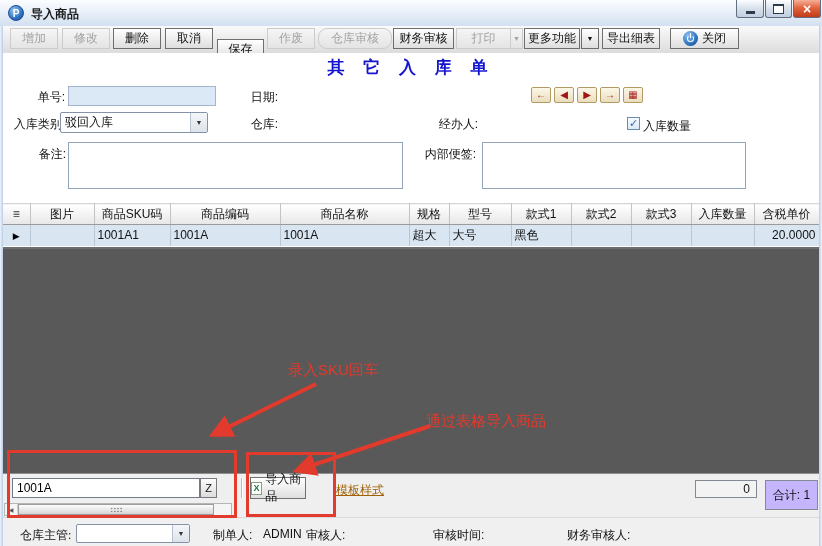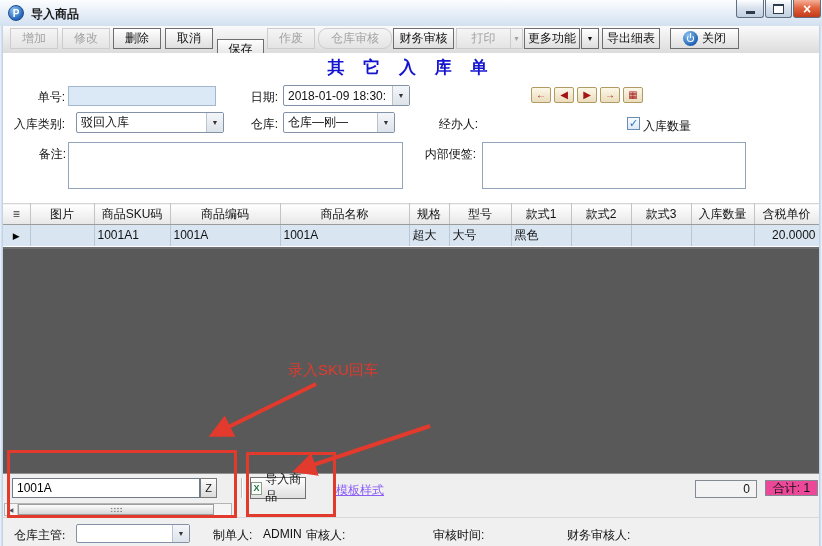--- a/index.html
+++ b/index.html
@@ -75,25 +75,25 @@
   .z-btn{position:absolute;left:197px;top:4px;width:17px;height:20px;box-sizing:border-box;
     border:1px solid #7a7a7a;background:linear-gradient(#fdfdfd,#dcdcdc);
     display:flex;align-items:center;justify-content:center;font-size:11px;}
   .vsep{position:absolute;left:238px;top:4px;width:1px;height:20px;background:#bdbdbd;border-right:1px solid #fff;}
   .import-btn{position:absolute;left:247px;top:3px;width:56px;height:22px;box-sizing:border-box;
     border:1px solid #707070;background:linear-gradient(#ffffff,#dfdfdf);
     display:flex;align-items:center;justify-content:center;gap:3px;font-size:12px;}
   .excel-icon{width:13px;height:13px;box-sizing:border-box;border:1px solid #8aa08a;background:#fff;
     display:flex;align-items:center;justify-content:center;}
   .excel-icon::before{content:"X";color:#157a3c;font-size:9px;font-weight:bold;}
-  .tmpl-link{position:absolute;left:333px;top:8px;color:#8b5cf6;text-decoration:underline;cursor:pointer;}
+  .tmpl-link{position:absolute;left:333px;top:8px;color:#a16207;text-decoration:underline;cursor:pointer;}
   .count-box{position:absolute;left:692px;top:6px;width:62px;height:18px;box-sizing:border-box;
     border:1px solid #838a93;background:#f3f3f3;display:flex;align-items:center;justify-content:flex-end;padding-right:6px;}
-  .total-box{position:absolute;left:762px;top:6px;width:53px;height:16px;box-sizing:border-box;
-    border:1px solid #838a93;background:#ec4899;display:flex;align-items:center;justify-content:center;}
+  .total-box{position:absolute;left:762px;top:6px;width:53px;height:30px;box-sizing:border-box;
+    border:1px solid #838a93;background:#c4b5fd;display:flex;align-items:center;justify-content:center;}
   .hscroll{position:absolute;left:1px;top:29px;width:228px;height:13px;box-sizing:border-box;
     border:1px solid #b5b5b5;background:#f5f5f5;display:flex;}
   .hscroll .sarrow{width:12px;display:flex;align-items:center;justify-content:center;font-size:6px;color:#555;border-right:1px solid #cfcfcf;}
   .hscroll .thumb{width:196px;margin:0;background:linear-gradient(#fdfdfd,#d6d6d6);border:1px solid #9d9d9d;
     box-sizing:border-box;display:flex;align-items:center;justify-content:center;}
   .hscroll .grip{width:13px;height:5px;background-image:radial-gradient(circle,#8a8a8a 0.9px,transparent 1.1px);
     background-size:3.2px 3px;}
   
   .statusbar{position:absolute;left:0;top:517px;width:822px;height:29px;background:#f0f0f0;
     border-top:1px solid #d9d9d9;box-sizing:border-box;}
@@ -149,40 +149,32 @@
         <span>关闭</span>
       </div>
   </div>
 
   <div class="content"></div>
   <div class="doc-title">其 它 入 库 单</div>
 
   <div class="lbl r" style="left:6px;top:89px;width:59px;">单号:</div>
   <input class="field input-blue abs" style="left: 68px; top: 86px; width: 148px; height: 20px;" value="">
   <div class="lbl r" style="left:240px;top:89px;width:38px;">日期:</div>
-  <div class="combo" style="left:283px;top:85px;width:127px;height:21px;">
-    <span class="ctext">2018-01-09 18:30:</span>
-    <span class="carrow">▼</span>
-  </div>
   <div class="navbtn" style="left:531px;">←</div>
   <div class="navbtn" style="left:554px;">◀</div>
   <div class="navbtn" style="left:577px;">▶</div>
   <div class="navbtn" style="left:600px;">→</div>
   <div class="navbtn" style="left:623px;">▦</div>
 
   <div class="lbl r" style="left:3px;top:116px;width:62px;">入库类别:</div>
-  <div class="combo" style="left:76px;top:112px;width:148px;height:21px;">
+  <div class="combo" style="left:60px;top:112px;width:148px;height:21px;">
     <span class="ctext">驳回入库</span>
     <span class="carrow">▼</span>
   </div>
   <div class="lbl r" style="left:244px;top:116px;width:34px;">仓库:</div>
-  <div class="combo" style="left:283px;top:112px;width:112px;height:21px;">
-    <span class="ctext">仓库—刚—</span>
-    <span class="carrow">▼</span>
-  </div>
   <div class="lbl r" style="left:426px;top:116px;width:52px;">经办人:</div>
   <div class="checkbox" style="left:627px;top:117px;"></div>
   <div class="lbl" style="left:643px;top:118px;">入库数量</div>
 
   <div class="lbl r" style="left:28px;top:146px;width:38px;">备注:</div>
   <textarea class="field abs" style="left: 68px; top: 142px; width: 335px; height: 47px;"></textarea>
   <div class="lbl r" style="left:412px;top:146px;width:64px;">内部便签:</div>
   <textarea class="field abs" style="left: 482px; top: 142px; width: 264px; height: 47px;"></textarea>
 
   <table class="grid">
@@ -247,36 +239,37 @@
     <div class="total-box">合计: 1</div>
     <div class="hscroll">
       <span class="sarrow">◀</span>
       <span class="thumb">
           <span class="grip"></span>
         </span>
     </div>
   </div>
 
   <div class="statusbar">
-    <div class="lbl" style="left:14px;font-family:Liberation Serif, serif;">仓库主管:</div>
+    <div class="lbl" style="left:20px;font-family:Liberation Serif, serif;">仓库主管:</div>
     <div class="combo sb-combo">
       <span class="ctext"></span>
       <span class="carrow">▼</span>
     </div>
     <div class="lbl" style="left:213px;">制单人:</div>
     <div class="lbl" style="left:263px;">ADMIN</div>
     <div class="lbl" style="left:306px;">审核人:</div>
     <div class="lbl" style="left:433px;">审核时间:</div>
     <div class="lbl" style="left:567px;">财务审核人:</div>
   </div>
 
   <div class="frame-l"></div>
   <div class="frame-r"></div>
 
   <div class="anno-text" style="left:288px;top:361px;">录入SKU回车</div>
+  <div class="anno-text" style="left:426px;top:412px;">通过表格导入商品</div>
   <div class="anno-rect" style="left:7px;top:450px;width:224px;height:62px;"></div>
   <div class="anno-rect" style="left:246px;top:452px;width:84px;height:59px;"></div>
   <svg class="anno-svg" viewBox="0 0 822 546">
     <defs>
       <marker id="ah" markerWidth="6" markerHeight="6" refX="4.5" refY="3" orient="auto">
         <path d="M0,0 L6,3 L0,6 z" fill="#e23a2c"></path>
       </marker>
     </defs>
     <line x1="316" y1="384" x2="214" y2="434" stroke="#e23a2c" stroke-width="4" marker-end="url(#ah)"></line>
     <line x1="430" y1="426" x2="298" y2="470" stroke="#e23a2c" stroke-width="4" marker-end="url(#ah)"></line>

